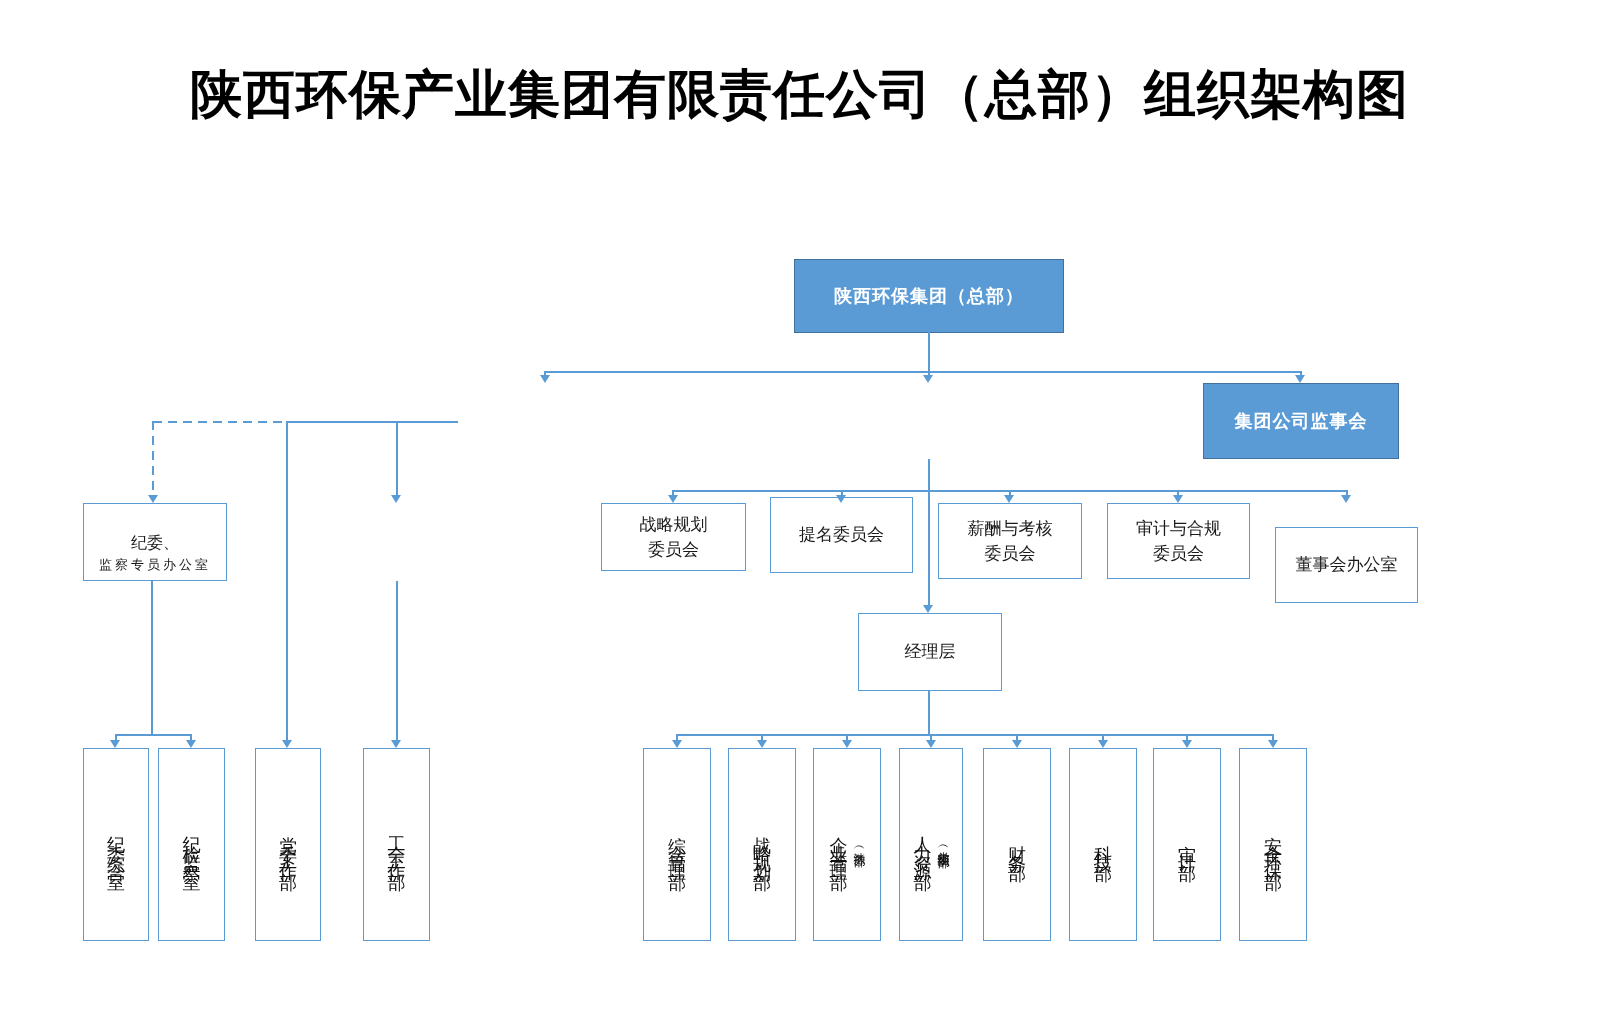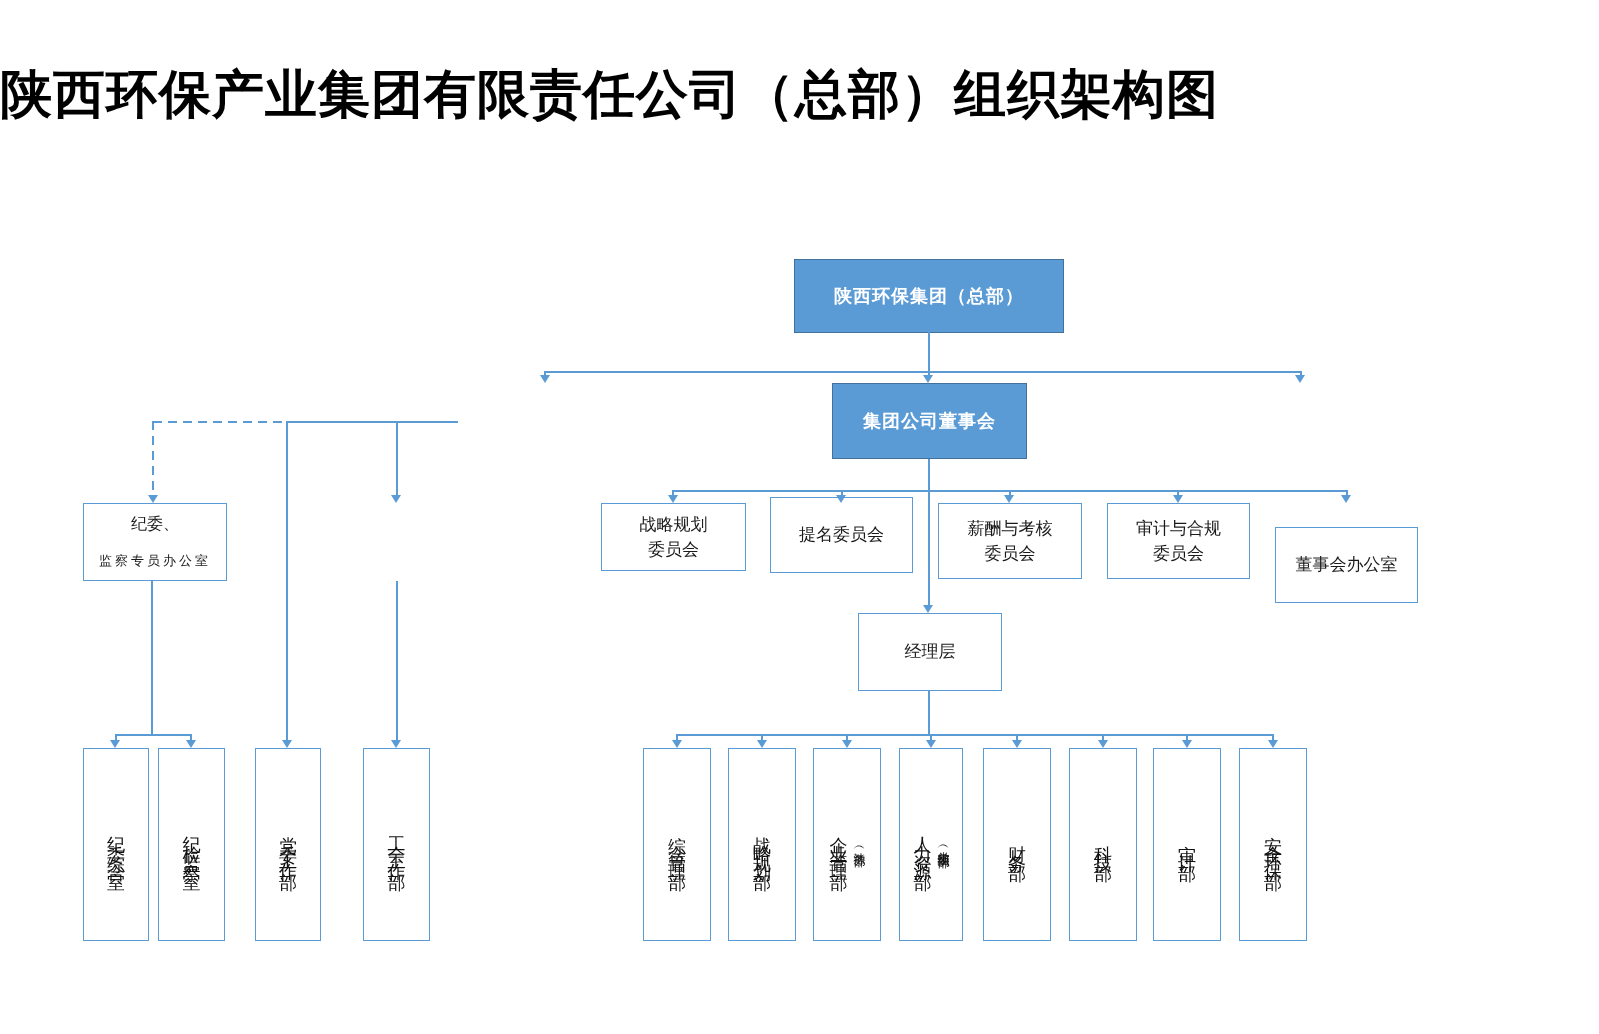--- a/index.html
+++ b/index.html
@@ -1,28 +1,28 @@
 <!DOCTYPE html>
 <html><head>
 <meta charset="utf-8">
 <style>
   html,body{margin:0;padding:0;background:#ffffff;}
   .canvas{position:relative;width:1599px;height:1034px;background:#ffffff;
           font-family:"Liberation Sans",sans-serif;overflow:hidden;}
-  .title{position:absolute;top:60px;left:0;width:100%;margin:0;text-align:left;
+  .title{position:absolute;top:60px;left:0;width:100%;margin:0;text-align:center;
          font-family:"Liberation Serif",serif;font-weight:bold;font-size:52px;
          color:#000;letter-spacing:1px;}
   .box{position:absolute;box-sizing:border-box;display:flex;align-items:center;
        justify-content:center;text-align:center;}
   .blue{background:#5B9BD5;border:1px solid #41719C;color:#ffffff;
         font-weight:bold;font-size:18px;letter-spacing:1px;}
   .white{background:#ffffff;border:1px solid #5B9BD5;color:#1a1a1a;
          font-size:17px;flex-direction:column;line-height:1.5;}
   .disc{justify-content:space-between;padding:8px 2px 10px 2px;}
-  .disc .l1{font-size:16px;}
+  .disc .l1{font-size:16px;margin-top:19px;}
   .disc .l2{font-size:13px;letter-spacing:3px;}
   .vbox{background:#ffffff;border:1px solid #5B9BD5;color:#111;flex-direction:row;}
   .vtext{writing-mode:vertical-lr;font-size:18px;letter-spacing:9px;}
   .vnote{writing-mode:vertical-lr;font-size:12px;letter-spacing:1px;}
   .hl{position:absolute;height:1.5px;background:#5B9BD5;}
   .vl{position:absolute;width:1.5px;background:#5B9BD5;}
   .hl.dash{background:repeating-linear-gradient(90deg,#5B9BD5 0 9px,transparent 9px 15px);}
   .vl.dash{background:repeating-linear-gradient(180deg,#5B9BD5 0 9px,transparent 9px 15px);}
   .arr{position:absolute;width:0;height:0;border-left:5.5px solid transparent;
        border-right:5.5px solid transparent;border-top:8px solid #5B9BD5;}
@@ -31,22 +31,22 @@
 <body>
 
 <div class="canvas">
 
   <h1 class="title">陕西环保产业集团有限责任公司（总部）组织架构图</h1>
 
   <div class="box blue" style="left:794px;top:259px;width:270px;height:74px">
     <span>陕西环保集团（总部）</span>
   </div>
 
-  <div class="box blue" style="left:832px;top:383px;width:195px;height:76px">
-    <span>集团公司董事会</span>
+  <div class="box blue" style="left:1203px;top:383px;width:196px;height:76px">
+    <span>集团公司监事会</span>
   </div>
 
   <div class="box white disc" style="left:83px;top:503px;width:144px;height:78px">
     <span class="l1">纪委、</span>
     <span class="l2">监察专员办公室</span>
   </div>
 
   <div class="box white" style="left:601px;top:503px;width:145px;height:68px">
     <span>战略规划</span>
     <span>委员会</span>

